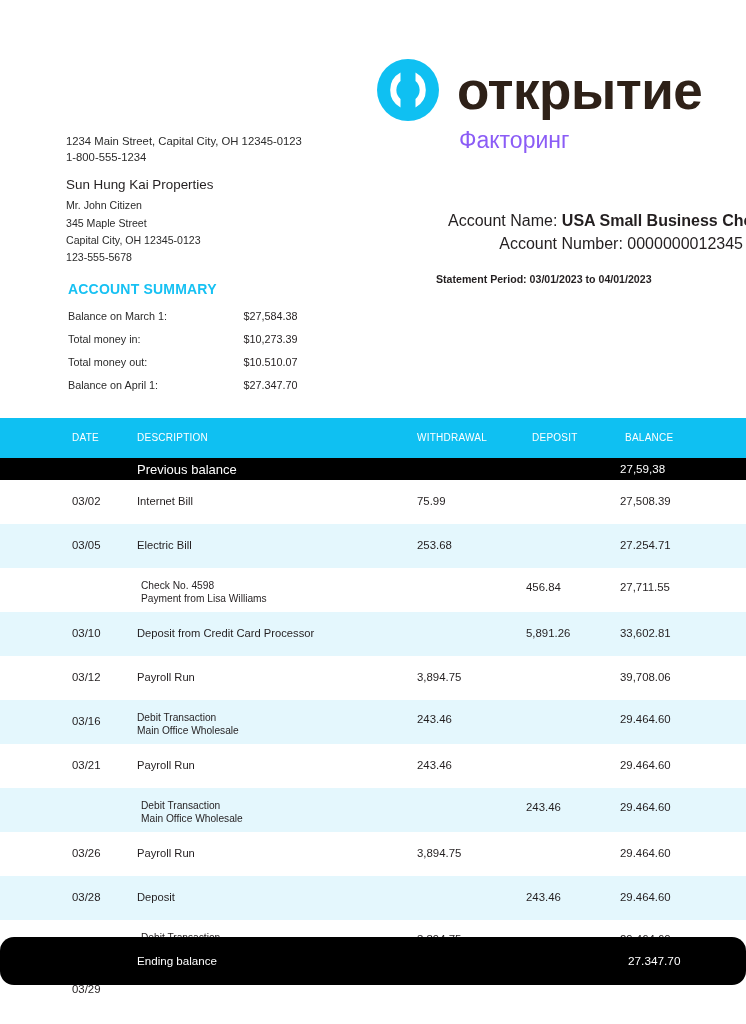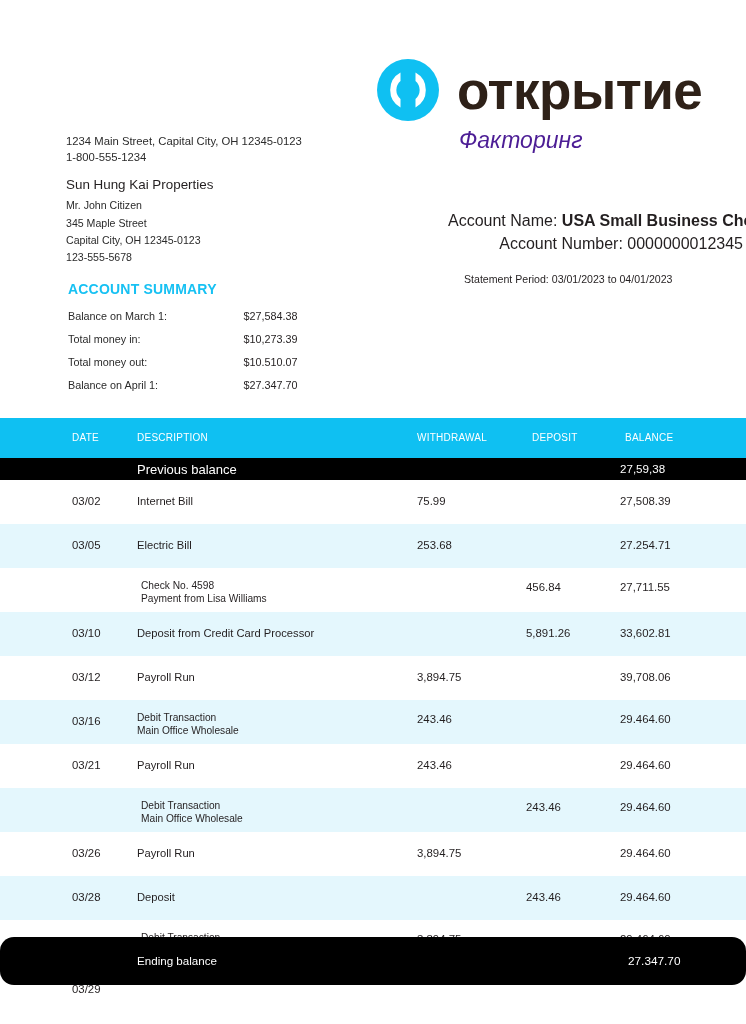--- a/index.html
+++ b/index.html
@@ -41,23 +41,22 @@
     letter-spacing: -0.5px;
     margin-left: 17px;
     white-space: nowrap;
   }
   .brand-sub {
     position: absolute;
     left: 459px;
     top: 129px;
     font-size: 23px;
     line-height: 1;
-    color: #4c1d95;
-    white-space: nowrap;
-    font-style: italic;
+    color: #8b5cf6;
+    white-space: nowrap;
   }
 
   
   .bank-address {
     position: absolute;
     left: 66px;
     top: 134px;
     font-size: 11.3px;
     line-height: 1.38;
     color: #2b2b2b;
@@ -93,24 +92,24 @@
   }
   .account-meta div {
     font-size: 16px;
     line-height: 1.42;
     color: #231f20;
     text-align: center;
   }
   .account-meta .strong { font-weight: bold; }
   .statement-period {
     position: absolute;
-    left: 464px;
+    left: 436px;
     top: 273px;
     font-size: 10.6px;
-    font-weight: normal;
+    font-weight: bold;
     color: #231f20;
     white-space: nowrap;
   }
 
   
   .summary-title {
     position: absolute;
     left: 68px;
     top: 281px;
     font-size: 14px;

